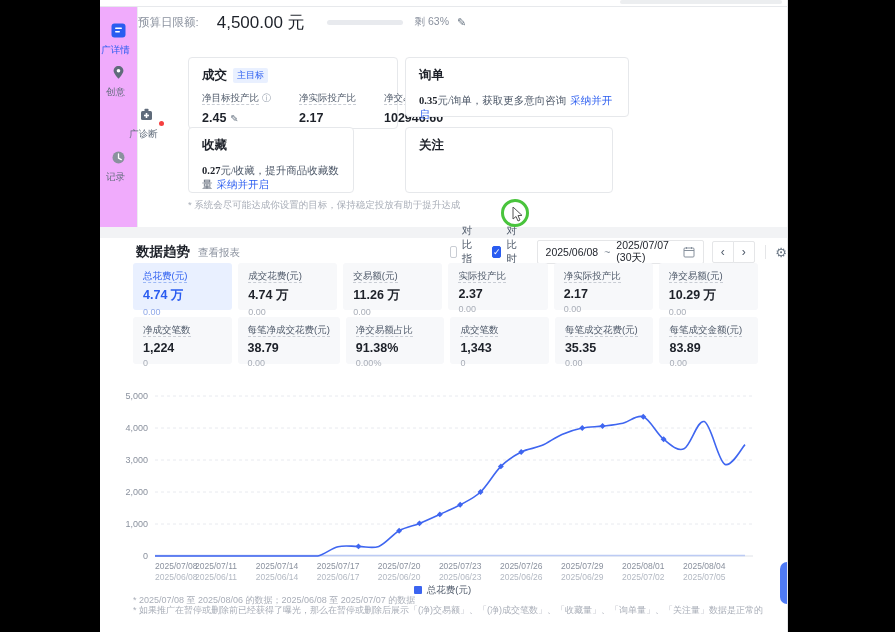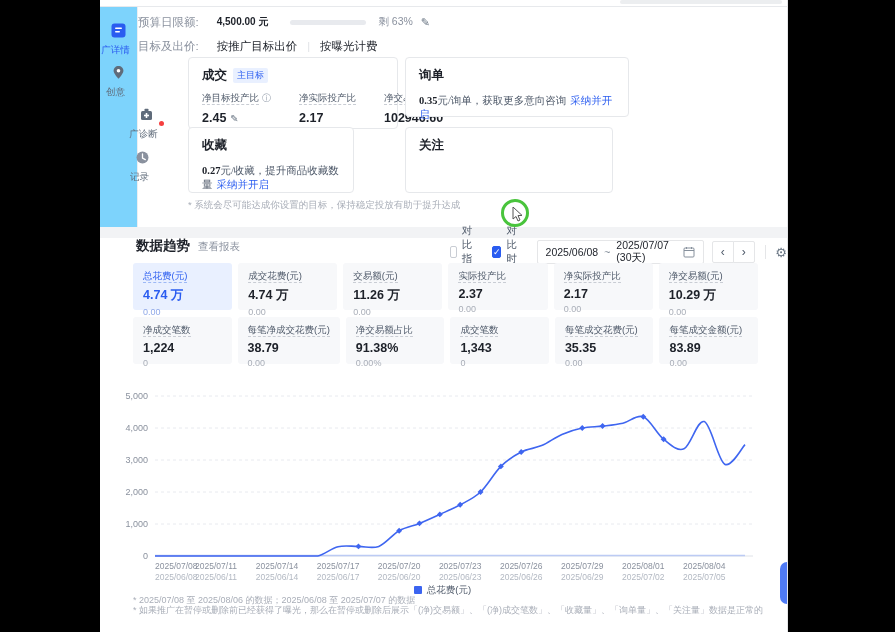--- a/index.html
+++ b/index.html
@@ -6,31 +6,31 @@
     font-family:"Liberation Sans","DejaVu Sans",sans-serif;}
   .stage{position:absolute;left:0;top:0;width:895px;height:632px;background:#000;}
   .content{position:absolute;left:100px;top:0;width:687px;height:632px;background:#fff;overflow:hidden;border-right:1px solid #e5e6e8;}
   .bar{position:absolute;top:0;height:632px;background:#000;z-index:50;}
   .bar.left{left:0;width:100px;}
   .bar.right{left:788px;width:107px;}
   .topline{position:absolute;left:0;top:6px;width:687px;height:0;border-top:1px solid #e7e9ec;}
   .topscroll{position:absolute;left:520px;top:0;width:162px;height:4px;background:#eceef0;border-radius:2px;}
 
   
-  .rail{position:absolute;left:0;top:7px;width:37px;height:221px;background:#7dd3fc;border-right:1px solid #eceef1;}
+  .rail{position:absolute;left:0;top:7px;width:37px;height:221px;background:#f0abfc;border-right:1px solid #eceef1;}
   .rail-item{position:absolute;left:0;width:37px;text-align:center;cursor:pointer;}
   .rail-item .ric{display:inline-block;width:15px;height:15px;}
   .rail-item .rlabel{font-size:9.5px;color:#5f6b7a;margin-top:2px;white-space:nowrap;transform:translateX(-3px);}
   .rail-item.active .rlabel{color:#2a5cf0;}
   .rail-item .rdot{position:absolute;right:1px;top:14px;width:5px;height:5px;border-radius:50%;background:#f53f3f;}
 
   
   .lbl{color:#8a919e;font-size:11.5px;}
   .budget-row{position:absolute;left:38px;top:15px;height:14px;display:flex;align-items:center;}
-  .budget-val{color:#1d2129;font-size:10px;font-weight:bold;margin-left:18px;}
+  .budget-val{color:#1d2129;font-size:17px;font-weight:normal;margin-left:18px;}
   .pbar{width:76px;height:5px;background:#e8eaee;border-radius:3px;margin-left:22px;position:relative;overflow:hidden;}
   .pfill{height:5px;border-radius:3px;background:linear-gradient(90deg,#5b86f5,#90aef8);}
   .premain{color:#8a919e;font-size:10.5px;margin-left:12px;}
   .pencil{color:#6b7785;font-size:11px;margin-left:8px;cursor:pointer;}
   .bid-row{position:absolute;left:38px;top:39px;height:14px;display:flex;align-items:center;}
   .bid-opt{color:#1d2129;font-size:11.5px;margin-left:18px;cursor:pointer;}
   .bid-sep{color:#e0e2e6;font-size:11px;margin:0 10px;}
 
   
   .gcard{position:absolute;border:1px solid #e6e8eb;border-radius:4px;background:#fff;box-sizing:border-box;padding:9px 13px;}
@@ -49,21 +49,21 @@
   .glink{color:#2a5cf0;cursor:pointer;margin-left:4px;}
   .gfoot{position:absolute;left:88px;top:199px;font-size:9.5px;color:#a9aeb8;}
 
   
   .ring{position:absolute;left:401px;top:199px;width:28px;height:28px;border:3px solid #49c43c;border-radius:50%;box-sizing:border-box;z-index:5;}
   .cursor{position:absolute;left:412px;top:207px;z-index:6;}
 
   .band{position:absolute;left:0;top:227px;width:687px;height:11px;background:#f2f3f5;}
 
   
-  .thead{position:absolute;left:36px;top:237px;display:flex;align-items:baseline;}
+  .thead{position:absolute;left:36px;top:243px;display:flex;align-items:baseline;}
   .ttitle{font-size:13.5px;font-weight:bold;color:#1d2129;}
   .treport{font-size:10.5px;color:#8a919e;margin-left:8px;cursor:pointer;}
   .tctrl{position:absolute;left:350px;top:240px;height:24px;display:flex;align-items:center;}
   .cb{width:12px;height:12px;border:1px solid #c9cdd4;border-radius:2px;box-sizing:border-box;background:#fff;cursor:pointer;}
   .cb.checked{background:#2a5cf0;border-color:#2a5cf0;color:#fff;font-size:9px;line-height:11px;text-align:center;}
   .cblabel{font-size:10.5px;color:#4e5969;margin:0 10px 0 5px;}
   .datebox{height:24px;border:1px solid #e5e6e8;border-radius:2px;display:flex;align-items:center;padding:0 8px;box-sizing:border-box;cursor:pointer;}
   .datebox span{font-size:10.5px;color:#1d2129;}
   .datebox .sep{color:#86909c;margin:0 6px;}
   .calic{margin-left:14px;display:inline-flex;}
@@ -111,40 +111,34 @@
         <div class="rail-item" style="top: 58px;"><span class="ric"><svg width="15" height="15" viewBox="0 0 15 15">
               <path d="M7.5 1C4.7 1 2.6 3.1 2.6 5.8c0 3 4.9 8 4.9 8s4.9-5 4.9-8C12.4 3.1 10.3 1 7.5 1z" fill="#5f6b7a"></path>
               <circle cx="7.5" cy="5.8" r="1.8" fill="#fff"></circle>
             </svg></span><div class="rlabel">创意</div></div>
         <div class="rail-item" style="top: 100px; padding-left: 28px;"><span class="ric"><svg width="15" height="15" viewBox="0 0 15 15">
               <rect x="2" y="4" width="11" height="9" rx="1.5" fill="#5f6b7a"></rect>
               <rect x="5.5" y="1.8" width="4" height="2.4" rx="0.8" fill="#5f6b7a"></rect>
               <rect x="6.7" y="6" width="1.6" height="5" fill="#fff"></rect>
               <rect x="5" y="7.7" width="5" height="1.6" fill="#fff"></rect>
             </svg></span><div class="rlabel">广诊断</div><span class="rdot"></span></div>
-        <div class="rail-item" style="top: 143px; padding-left: 24px;"><span class="ric"><svg width="15" height="15" viewBox="0 0 15 15">
+        <div class="rail-item" style="top: 143px;"><span class="ric"><svg width="15" height="15" viewBox="0 0 15 15">
               <circle cx="7.5" cy="7.5" r="6" fill="#8a919e"></circle>
               <path d="M7.5 4v4l2.8 1.6" stroke="#fff" stroke-width="1.3" fill="none" stroke-linecap="round"></path>
             </svg></span><div class="rlabel">记录</div></div>
       </div>
 
     <div class="budget-row">
       <span class="lbl">预算日限额:</span>
       <span class="budget-val">4,500.00 元</span>
       <span class="pbar"><span class="pfill" id="pfill" style="width: 63%;"></span></span>
       <span class="premain">剩 63%</span>
       <span class="pencil">✎</span>
     </div>
 
-    <div class="bid-row">
-      <span class="lbl">目标及出价:</span>
-      <span class="bid-opt">按推广目标出价</span>
-      <span class="bid-sep">|</span>
-      <span class="bid-opt" style="margin-left:0">按曝光计费</span>
-    </div>
 
     <div class="gcard" style="left:88px;top:57px;width:210px;height:72px;">
       <div class="gtitle">
         <span>成交</span>
         <span class="gbadge">主目标</span>
       </div>
       <div class="deal-stats">
         <div class="dstat">
           <div class="dlabel"><span class="dashed">净目标投产比</span><span class="info">ⓘ</span></div>
           <div class="dval"><span>2.45</span><span class="pencil">✎</span></div>

